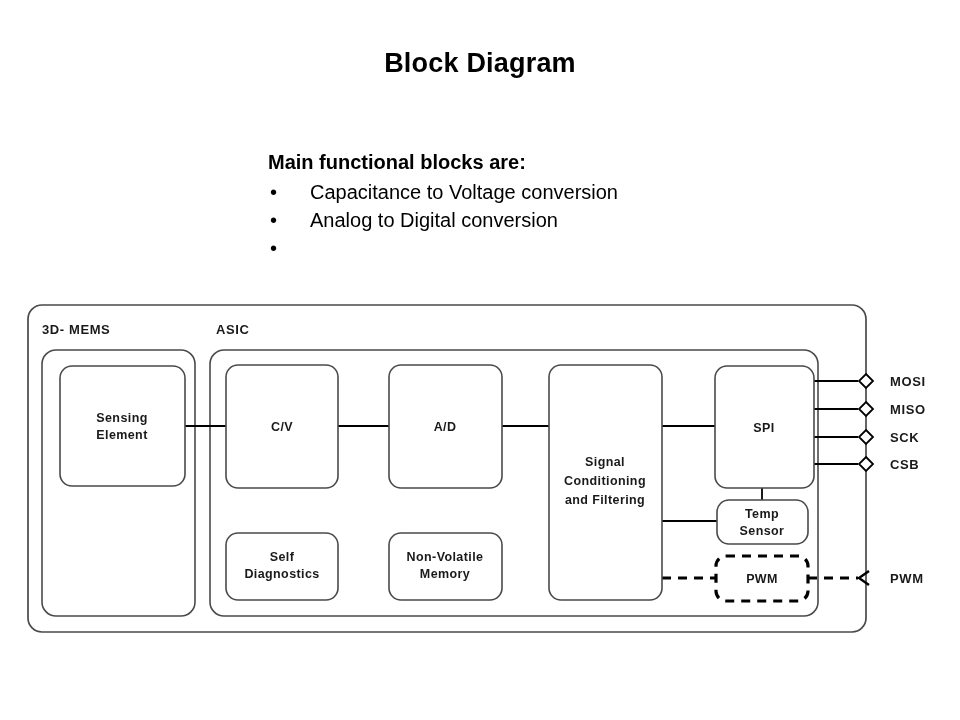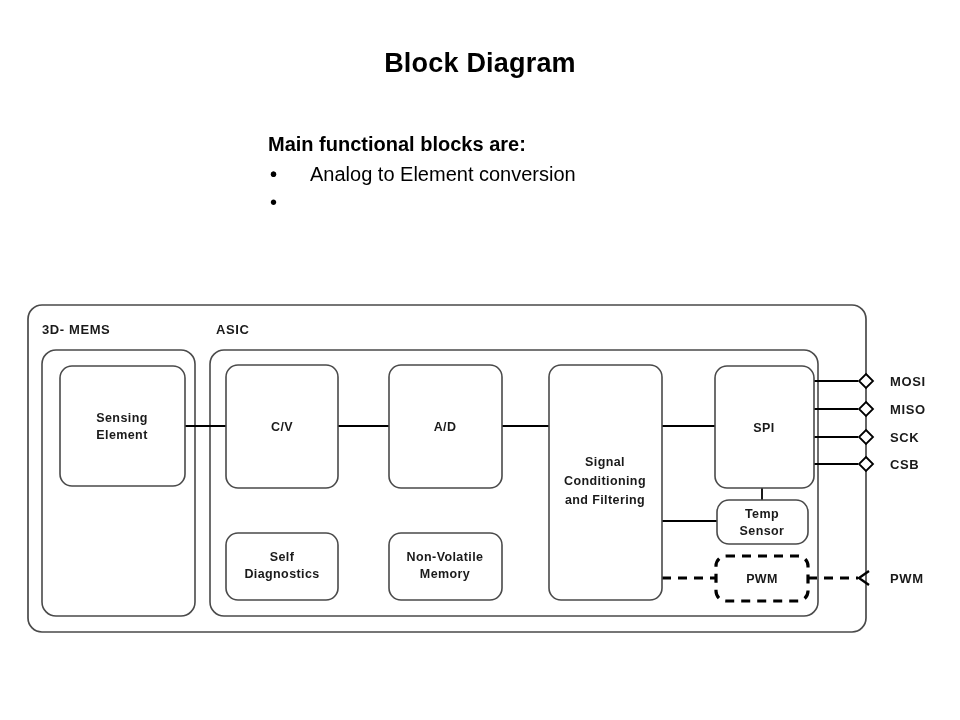--- a/index.html
+++ b/index.html
@@ -26,21 +26,21 @@
     font-size: 27px;
     font-weight: bold;
     color: #000000;
     letter-spacing: 0.2px;
   }
 
   
   #body-text {
     position: absolute;
     left: 268px;
-    top: 130px;
+    top: 148px;
     width: 560px;
   }
   #body-heading {
     font-size: 20px;
     font-weight: bold;
     color: #000000;
     line-height: 28px;
     margin-bottom: 2px;
   }
   .bullet-row {
@@ -105,24 +105,25 @@
 
 <div id="slide">
 
   <div id="slide-title">Block Diagram</div>
 
   <div id="body-text">
     <div id="body-heading">Main functional blocks are:</div>
 
     <div class="bullet-row">
       <span class="bullet-dot">•</span>
+      <span>Capacitance to Voltage conversion</span>
     </div>
     <div class="bullet-row">
       <span class="bullet-dot">•</span>
-      <span>Analog to Element conversion</span>
+      <span>Analog to Digital conversion</span>
     </div>
     <div class="bullet-row">
       <span class="bullet-dot">•</span>
     </div>
   </div>
 
   <div id="diagram">
     <svg width="960" height="720" viewBox="0 0 960 720" xmlns="http://www.w3.org/2000/svg">
 
       <rect class="blk-outer" x="28" y="297" width="838" height="327" rx="14" ry="14"></rect>

